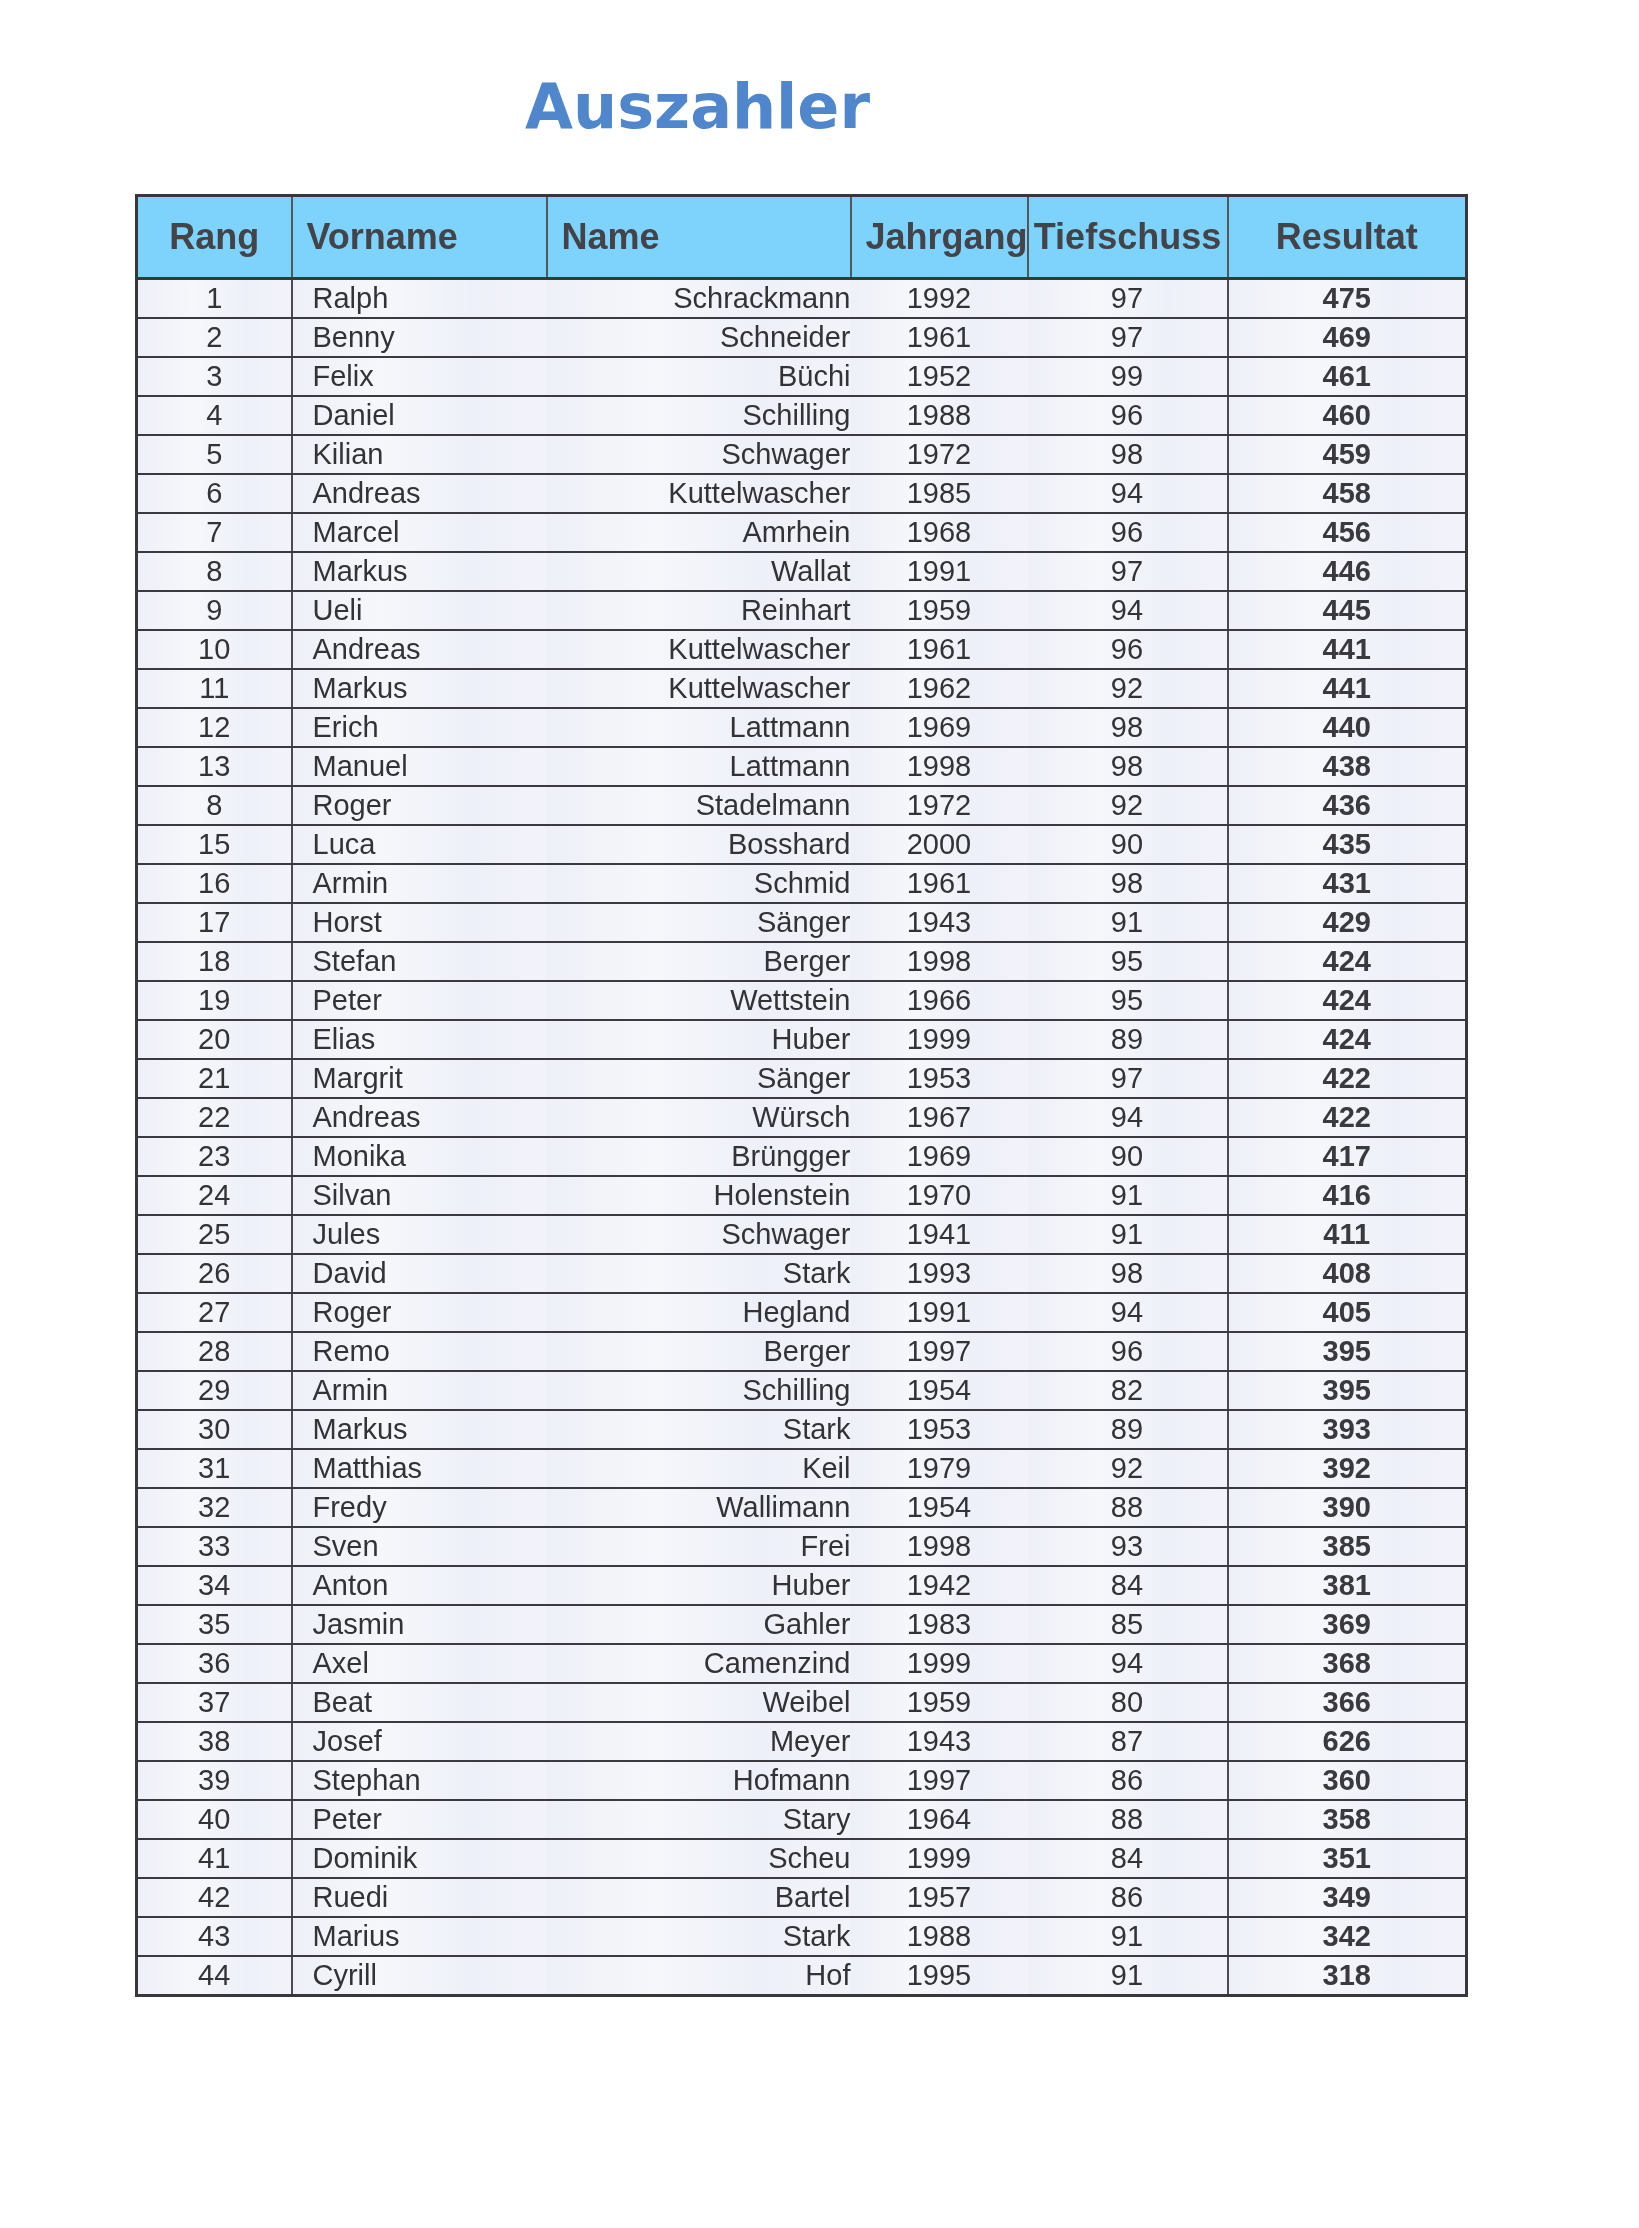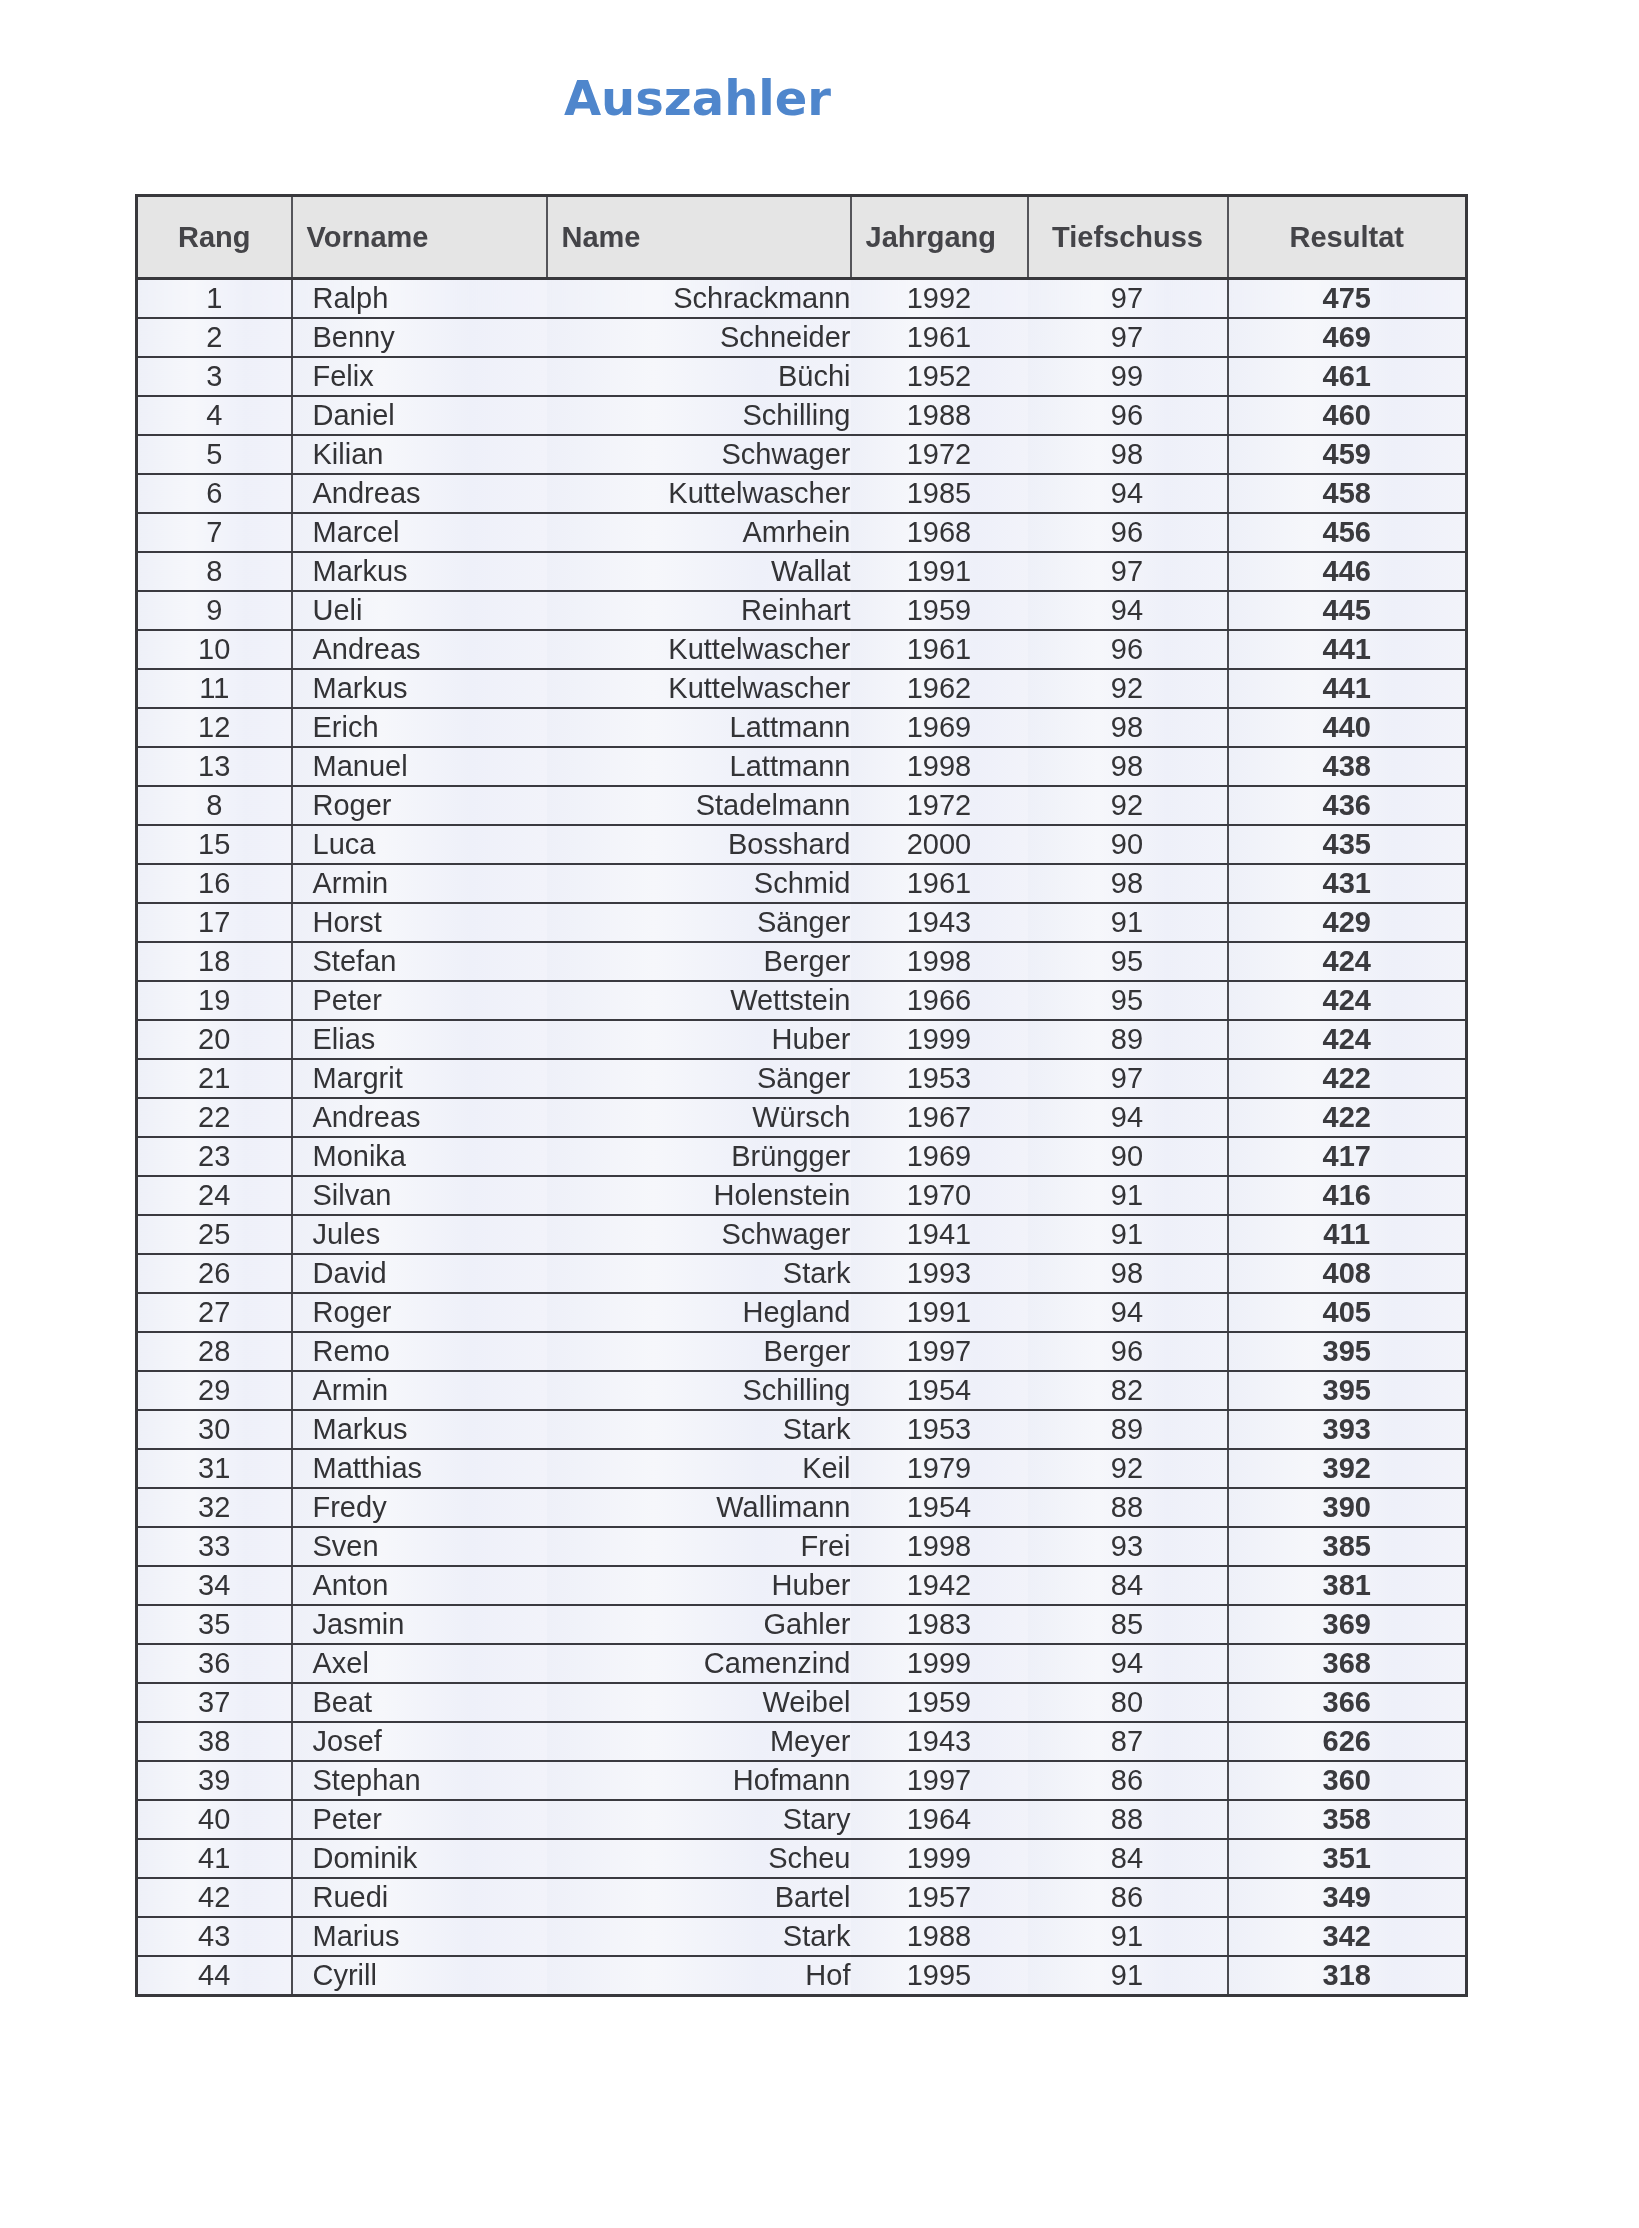--- a/index.html
+++ b/index.html
@@ -16,21 +16,21 @@
     color: #2b2b2e;
   }
   .title {
     position: absolute;
     left: 0;
     width: 1395px;
     top: 70px;
     text-align: center;
     font-family: "DejaVu Sans", sans-serif;
     font-weight: bold;
-    font-size: 48px;
+    font-size: 62px;
     color: #4f86cc;
     letter-spacing: 0px;
     margin: 0;
   }
   table.results {
     position: absolute;
     left: 135px;
     top: 194px;
     width: 1330px;
     border-collapse: collapse;
@@ -39,26 +39,26 @@
   }
   table.results col.c-rang { width: 155px; }
   table.results col.c-vorname { width: 255px; }
   table.results col.c-name { width: 304px; }
   table.results col.c-jahr { width: 177px; }
   table.results col.c-tief { width: 200px; }
   table.results col.c-res { width: 239px; }
 
   thead th {
     height: 80px;
-    font-size: 29px;
+    font-size: 36px;
     font-weight: bold;
     color: #444448;
     border-right: 2px solid #55555a;
     border-bottom: 3px solid #38383c;
-    background: #e5e5e5;
+    background: #7dd3fc;
     padding: 0;
   }
   thead th.left { text-align: left; padding-left: 14px; }
   thead th.center { text-align: center; }
   thead th:last-child { border-right: none; }
 
   tbody td {
     height: 37px;
     font-size: 29px;
     line-height: 37px;

